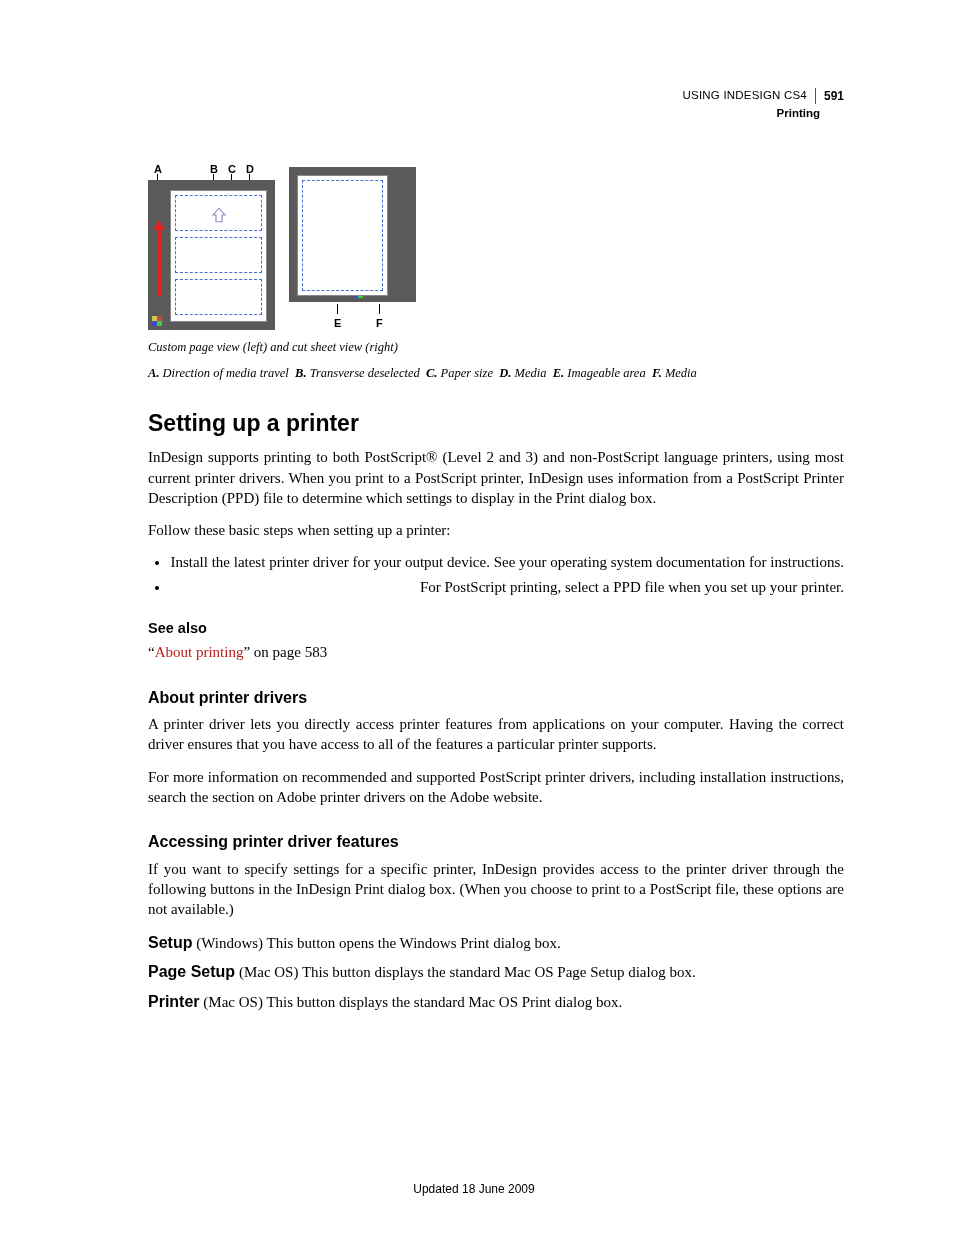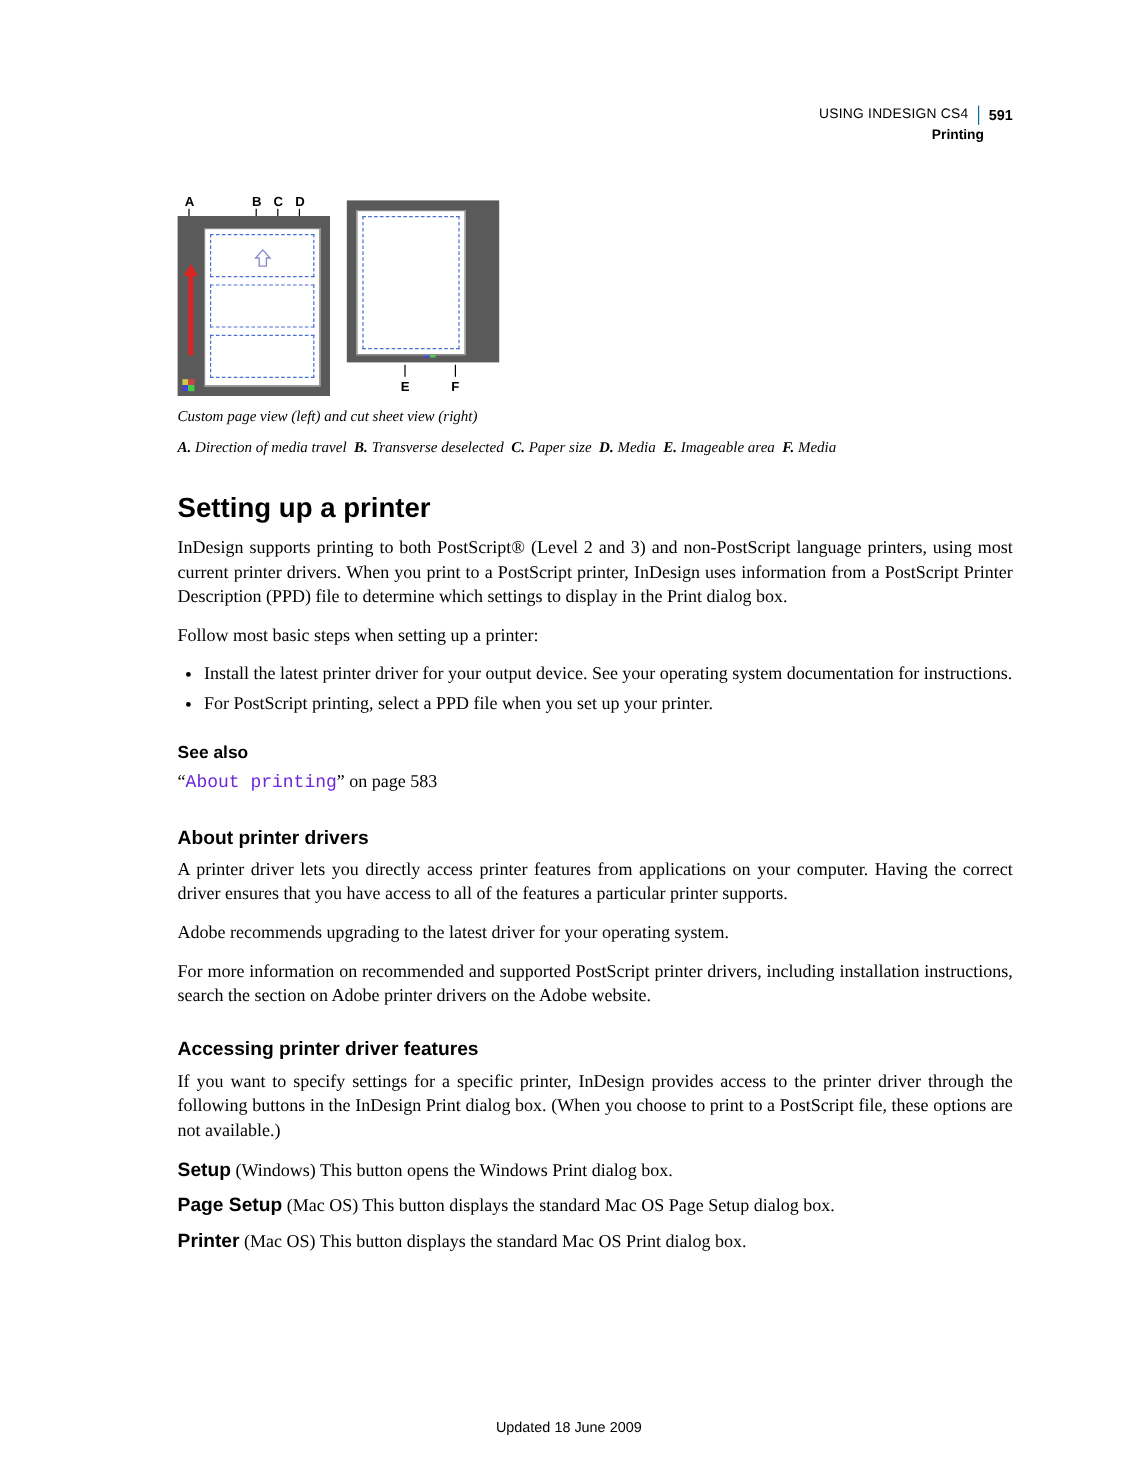--- a/index.html
+++ b/index.html
@@ -137,22 +137,22 @@
     margin: 22px 0 4px;
   }
   h3 {
     font-family: Liberation Sans, sans-serif;
     font-weight: 700;
     font-size: 16px;
     margin: 24px 0 4px;
   }
   p { margin: 6px 0 12px; text-align: justify; }
   ul { margin: 4px 0 10px; padding-left: 22px; }
-  li { margin: 4px 0; }
-  .link { color: #6d28d9; font-family: Liberation Mono, monospace; }
+  li { margin: 4px 0; text-align: right; }
+  .link { color: #b91c1c; }
   .term {
     font-family: Liberation Sans, sans-serif;
     font-weight: 700;
     font-size: 16px;
   }
   .defrow { margin: 8px 0; }
   .footer {
     position: absolute;
     bottom: 38px;
     left: 0; right: 0;
@@ -226,34 +226,33 @@
         <span class="k">B.</span> <span>Transverse deselected</span>&nbsp;
         <span class="k">C.</span> <span>Paper size</span>&nbsp;
         <span class="k">D.</span> <span>Media</span>&nbsp;
         <span class="k">E.</span> <span>Imageable area</span>&nbsp;
         <span class="k">F.</span> <span>Media</span>
       </div>
     </div>
 
     <h1>Setting up a printer</h1>
     <p>InDesign supports printing to both PostScript® (Level 2 and 3) and non-PostScript language printers, using most current printer drivers. When you print to a PostScript printer, InDesign uses information from a PostScript Printer Description (PPD) file to determine which settings to display in the Print dialog box.</p>
-    <p>Follow most basic steps when setting up a printer:</p>
+    <p>Follow these basic steps when setting up a printer:</p>
     <ul>
       <li>Install the latest printer driver for your output device. See your operating system documentation for instructions.</li>
       <li>For PostScript printing, select a PPD file when you set up your printer.</li>
     </ul>
 
     <h2>See also</h2>
     <div>
       <span>“</span><span class="link">About printing</span><span>” on page 583</span>
     </div>
 
     <h3>About printer drivers</h3>
     <p>A printer driver lets you directly access printer features from applications on your computer. Having the correct driver ensures that you have access to all of the features a particular printer supports.</p>
-    <p>Adobe recommends upgrading to the latest driver for your operating system.</p>
     <p>For more information on recommended and supported PostScript printer drivers, including installation instructions, search the section on Adobe printer drivers on the Adobe website.</p>
 
     <h3>Accessing printer driver features</h3>
     <p>If you want to specify settings for a specific printer, InDesign provides access to the printer driver through the following buttons in the InDesign Print dialog box. (When you choose to print to a PostScript file, these options are not available.)</p>
 
     <div class="defrow">
       <span class="term">Setup</span><span> (Windows) This button opens the Windows Print dialog box.</span>
     </div>
     <div class="defrow">
       <span class="term">Page Setup</span><span> (Mac OS) This button displays the standard Mac OS Page Setup dialog box.</span>

